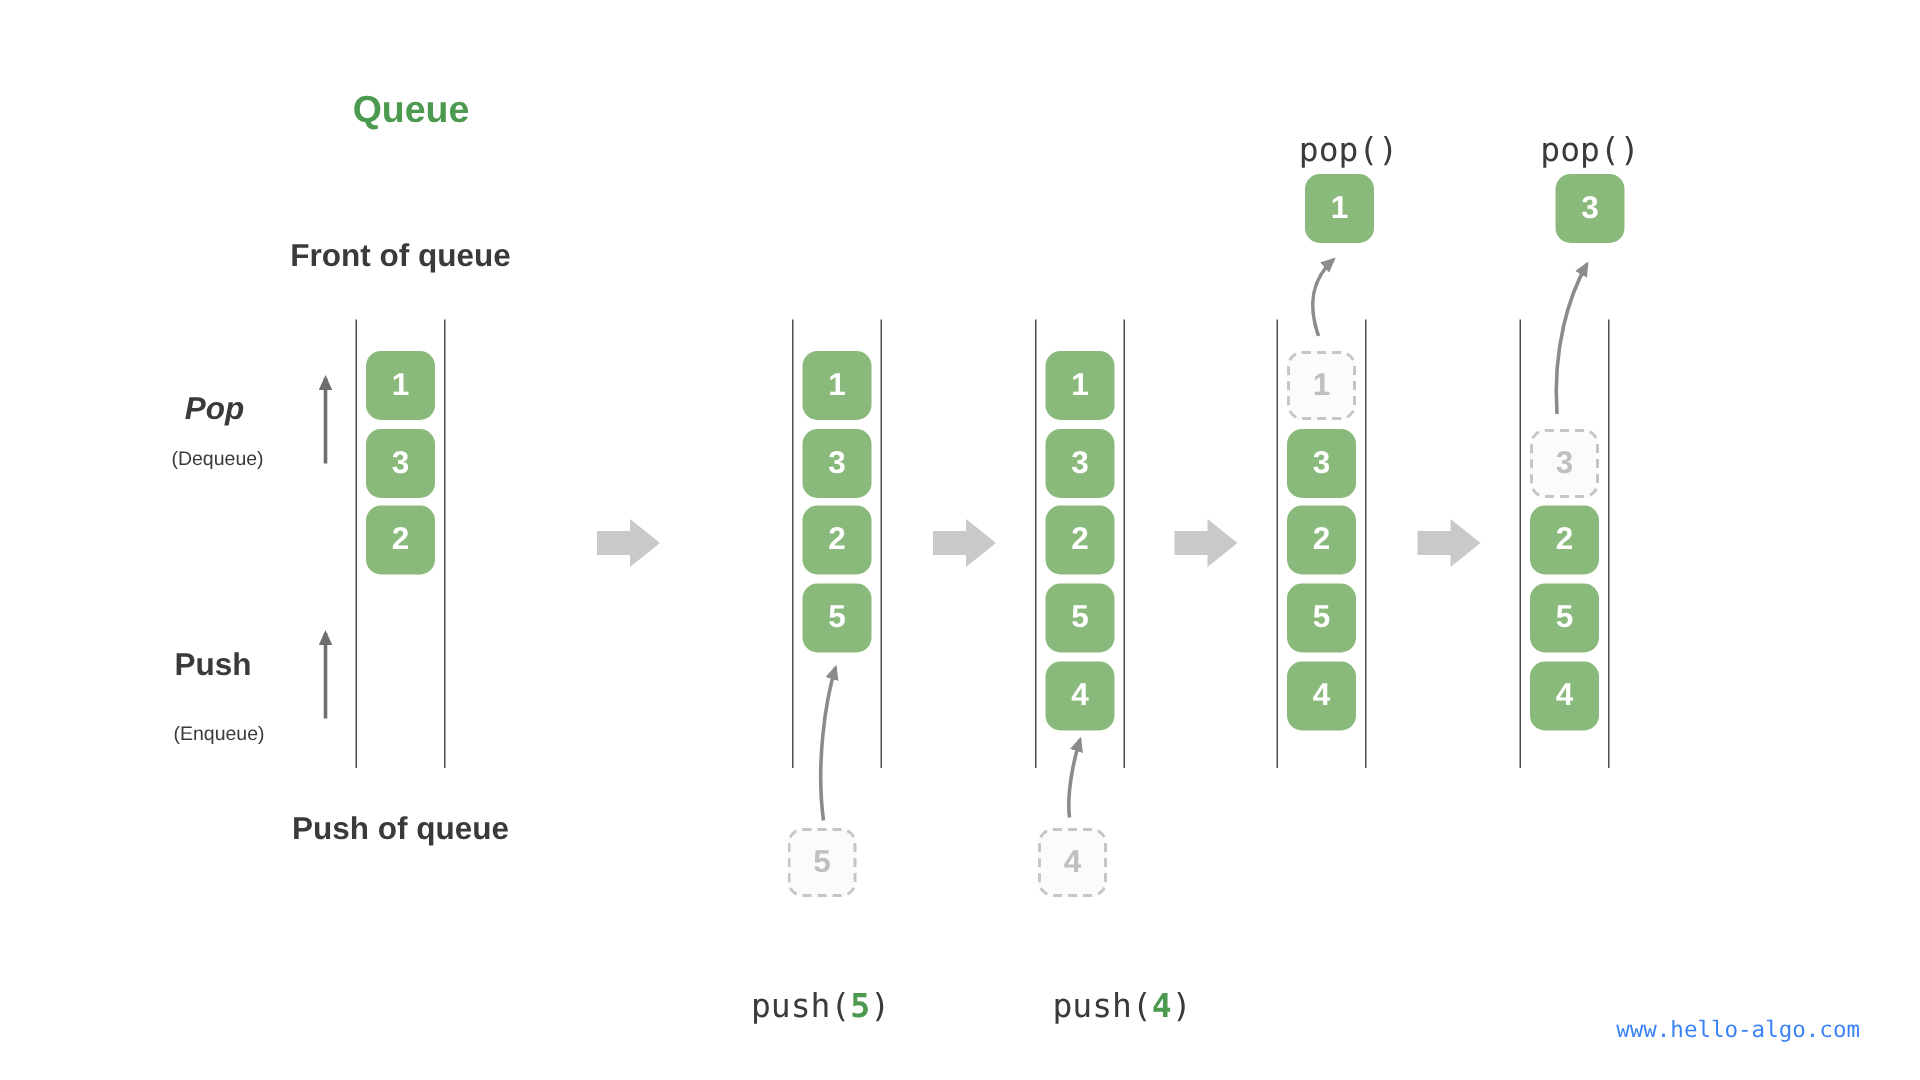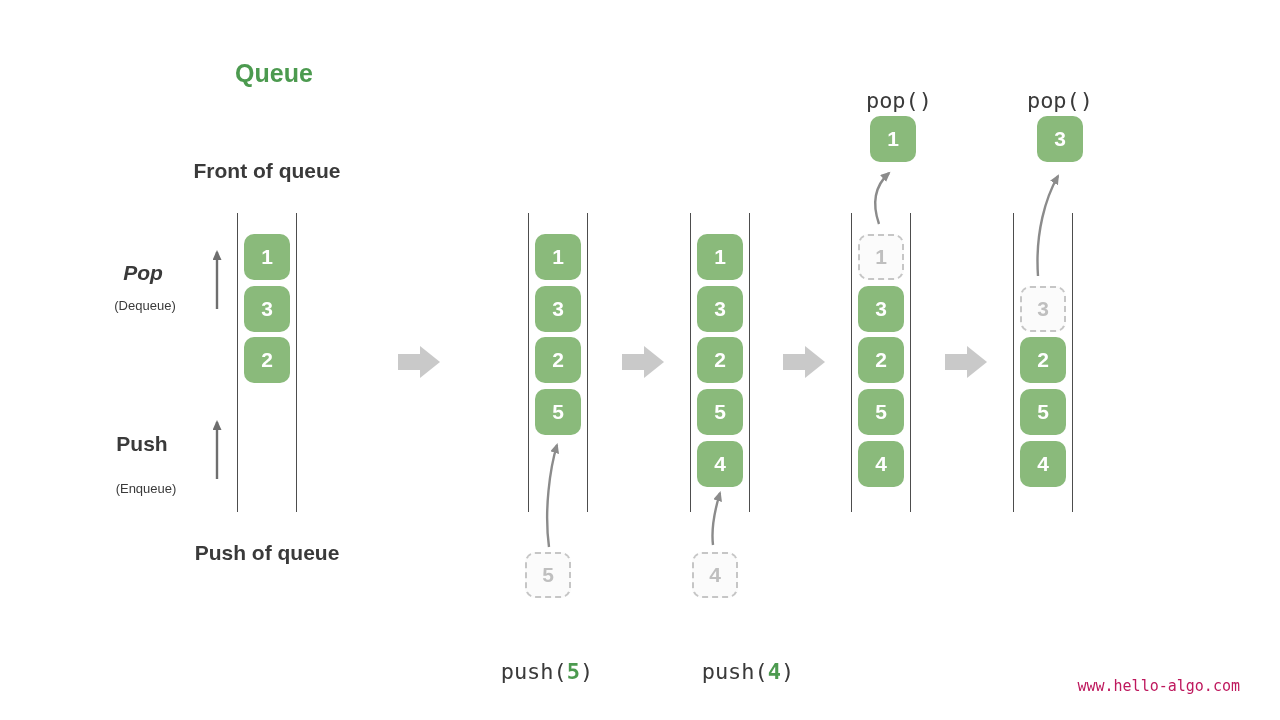--- a/index.html
+++ b/index.html
@@ -15,21 +15,21 @@
   .col{position:absolute;top:213px;height:299px;width:58px;
        border-left:1.5px solid #4d4d4d;border-right:1.5px solid #4d4d4d;}
   .cell{position:absolute;width:46px;height:46px;border-radius:10px;background:#8aba7b;
         color:#ffffff;font-size:21px;font-weight:bold;
         display:flex;align-items:center;justify-content:center;}
   .col .cell{left:6px;}
   .ghost{position:absolute;width:42px;height:42px;border:2px dashed #c6c6c6;border-radius:10px;
          background:#fbfbfb;color:#bfbfbf;font-size:21px;font-weight:bold;
          display:flex;align-items:center;justify-content:center;}
   .col .ghost{left:6px;}
-  .watermark{font-family:"DejaVu Sans Mono","Liberation Mono",monospace;font-size:15px;color:#be185d;margin-left:24px;}
+  .watermark{font-family:"DejaVu Sans Mono","Liberation Mono",monospace;font-size:15px;color:#3b82f6;margin-left:24px;}
   svg.overlay{position:absolute;left:0;top:0;pointer-events:none;}
 </style>
 </head>
 <body>
 
 <div class="canvas">
 
   <svg class="overlay" width="1280" height="720">
     <defs>
       <marker id="ah-dark" markerUnits="userSpaceOnUse" markerWidth="14" markerHeight="12" refX="8" refY="4.5" orient="auto">

